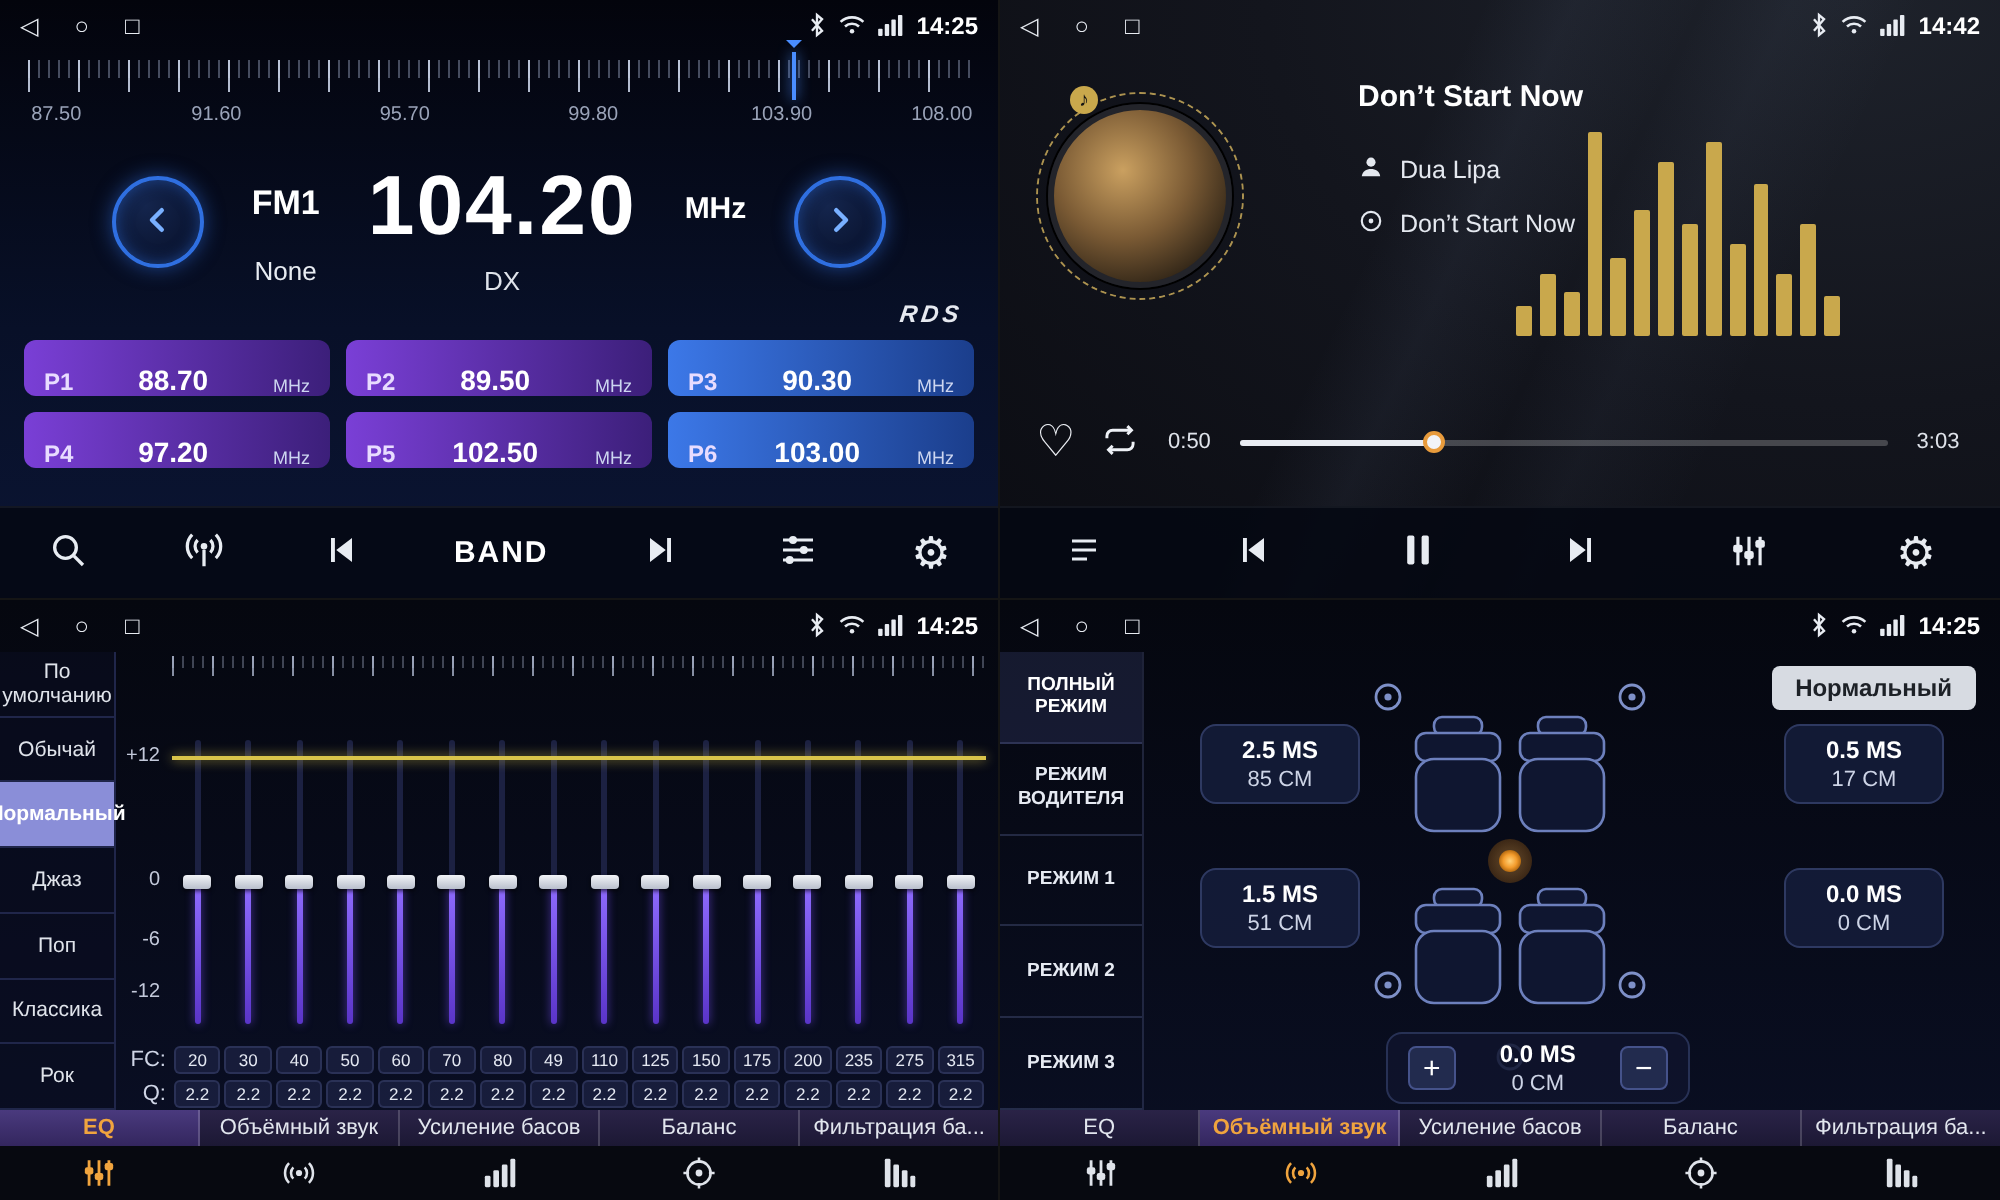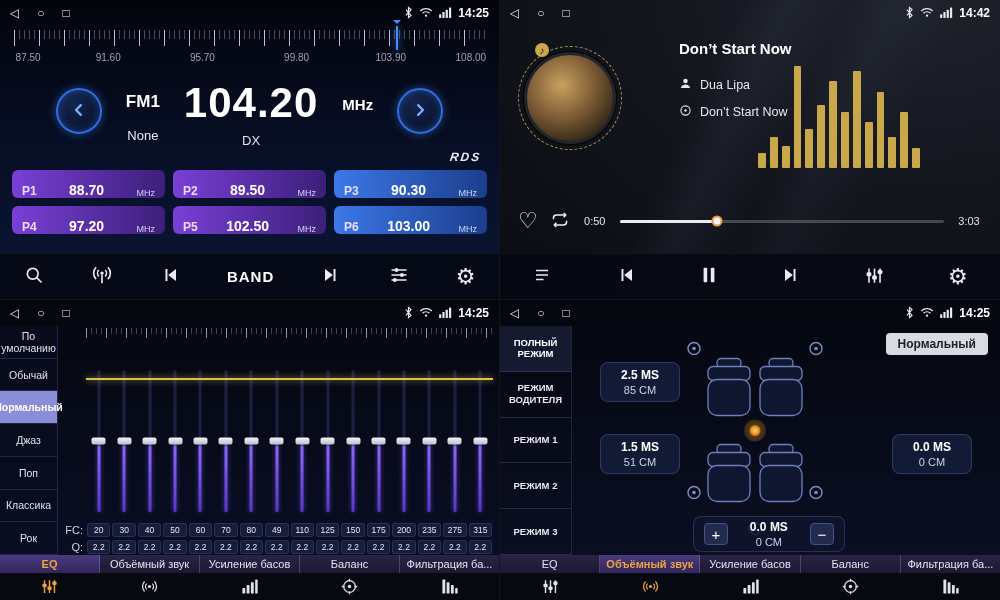--- a/index.html
+++ b/index.html
@@ -416,20 +416,26 @@
         <div class="eq-preset">По умолчанию</div>
         <div class="eq-preset">Обычай</div>
         <div class="eq-preset active">Нормальный</div>
         <div class="eq-preset">Джаз</div>
         <div class="eq-preset">Поп</div>
         <div class="eq-preset">Классика</div>
         <div class="eq-preset">Рок</div>
       </aside>
     <div class="eq-main">
       <div class="eq-ticks"></div>
+      <div class="eq-scale" id="eq-scale">
+          <span style="top: 8%;">+12</span>
+          <span style="top: 50%;">0</span>
+          <span style="top: 70%;">-6</span>
+          <span style="top: 88%;">-12</span>
+        </div>
       <div class="eq-curve"></div>
       <div class="eq-sliders" id="eq-sliders">
           <div class="eq-col">
             <div class="eq-track">
               <div class="eq-fill" style="height: 50%;"></div>
               <div class="eq-knob" style="top: 50%;"></div>
             </div>
           </div>
           <div class="eq-col">
             <div class="eq-track">
@@ -701,20 +707,24 @@
               </g>
           </g>
           <circle cx="75" cy="98" r="11" fill="url(#ball)" opacity="0.3"></circle>
           <circle cx="75" cy="98" r="5.5" fill="url(#ball)"></circle>
         </svg>
       </div>
       <div class="delay-card dc-fl">
         <span class="delay-ms">2.5 MS</span>
         <span class="delay-cm">85 CM</span>
       </div>
+      <div class="delay-card dc-fr">
+        <span class="delay-ms">0.5 MS</span>
+        <span class="delay-cm">17 CM</span>
+      </div>
       <div class="delay-card dc-rl">
         <span class="delay-ms">1.5 MS</span>
         <span class="delay-cm">51 CM</span>
       </div>
       <div class="delay-card dc-rr">
         <span class="delay-ms">0.0 MS</span>
         <span class="delay-cm">0 CM</span>
       </div>
       <div class="sr-adjust">
         <button class="adjust-btn">+</button>

